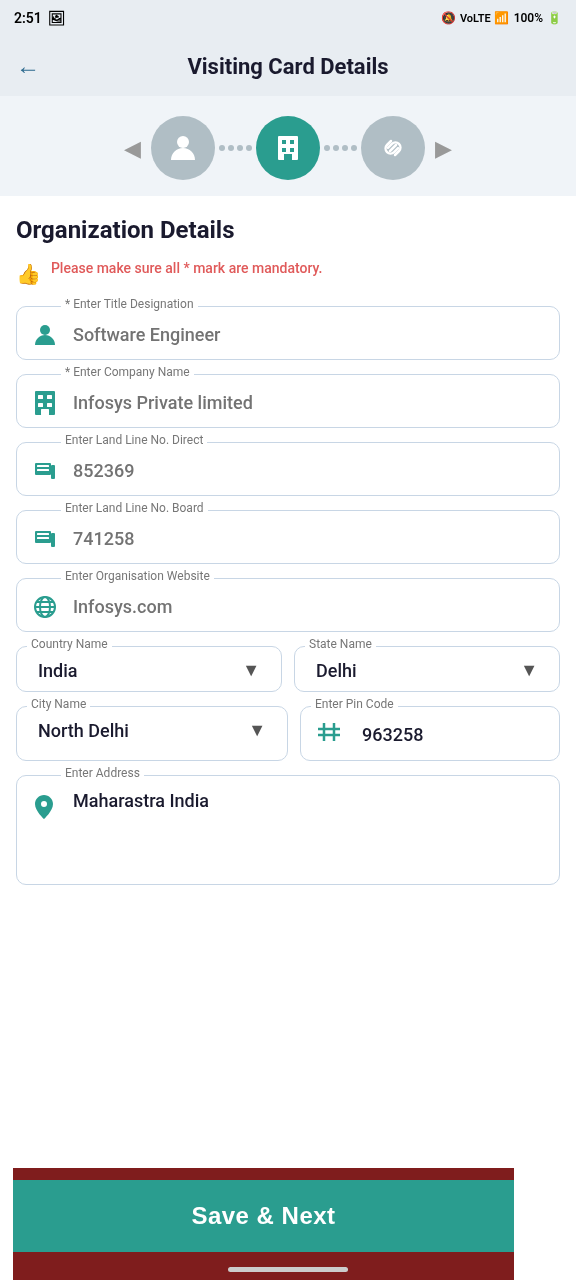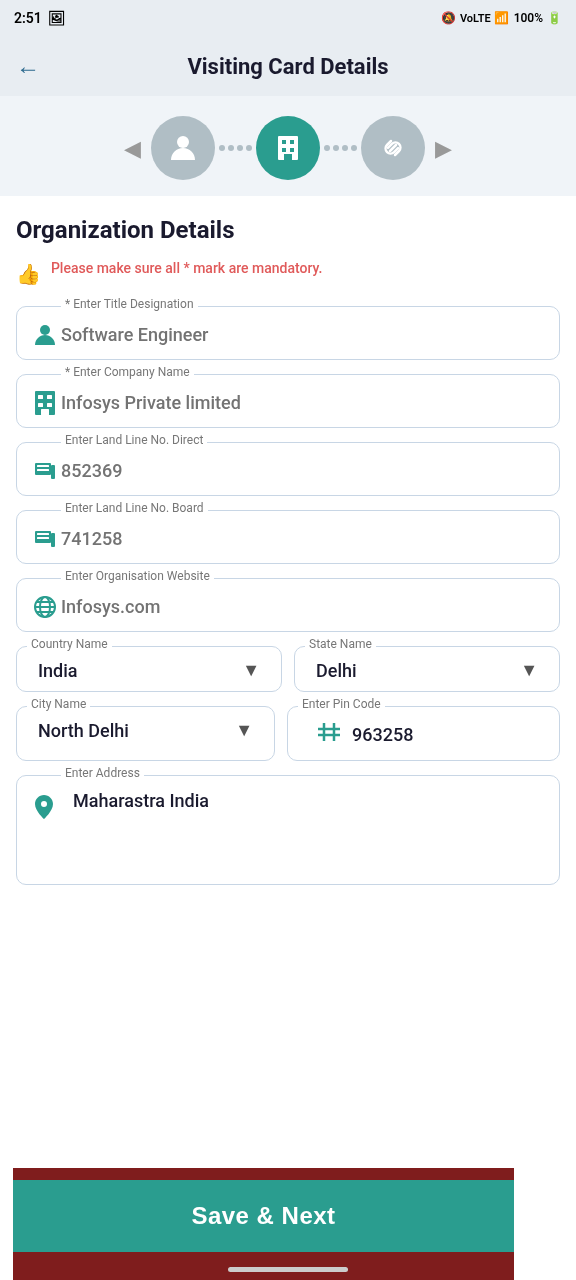--- a/index.html
+++ b/index.html
@@ -133,20 +133,21 @@
 
     
     .field-group {
       border: 1.5px solid #c8d6e5;
       border-radius: 10px;
       padding: 4px 12px 10px;
       margin-bottom: 14px;
       background: white;
       display: flex;
       align-items: center;
+      gap: 12px;
       position: relative;
     }
     .field-label {
       position: absolute;
       top: -10px;
       left: 44px;
       background: white;
       padding: 0 4px;
       font-size: 12px;
       color: #777;
@@ -207,27 +208,27 @@
     }
     .dropdown-arrow {
       color: #555;
       font-size: 18px;
     }
 
     
     .pincode-field {
       border: 1.5px solid #c8d6e5;
       border-radius: 10px;
-      padding: 4px 28px 10px;
+      padding: 4px 15px 10px;
       background: white;
       position: relative;
       flex: 1;
       display: flex;
       align-items: center;
-      gap: 10px;
+      gap: 20px;
       text-align: right;
     }
     .pincode-label {
       font-size: 12px;
       color: #777;
       position: absolute;
       top: -10px;
       left: 10px;
       background: white;
       padding: 0 4px;

